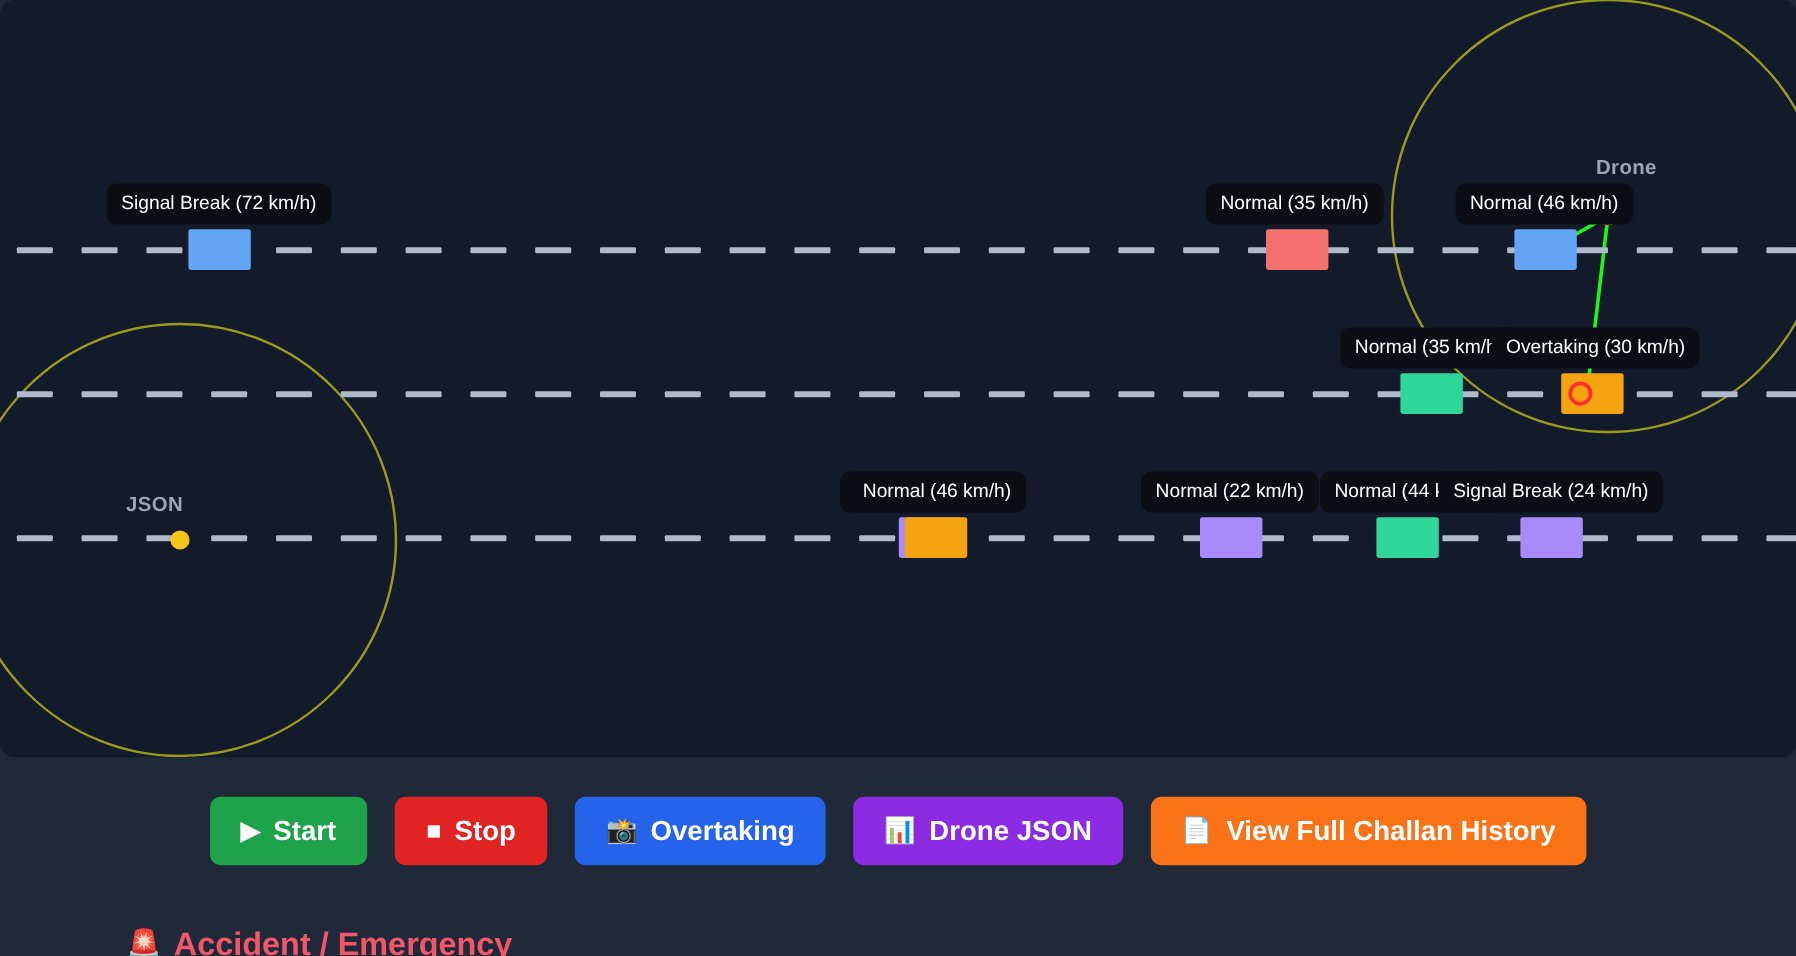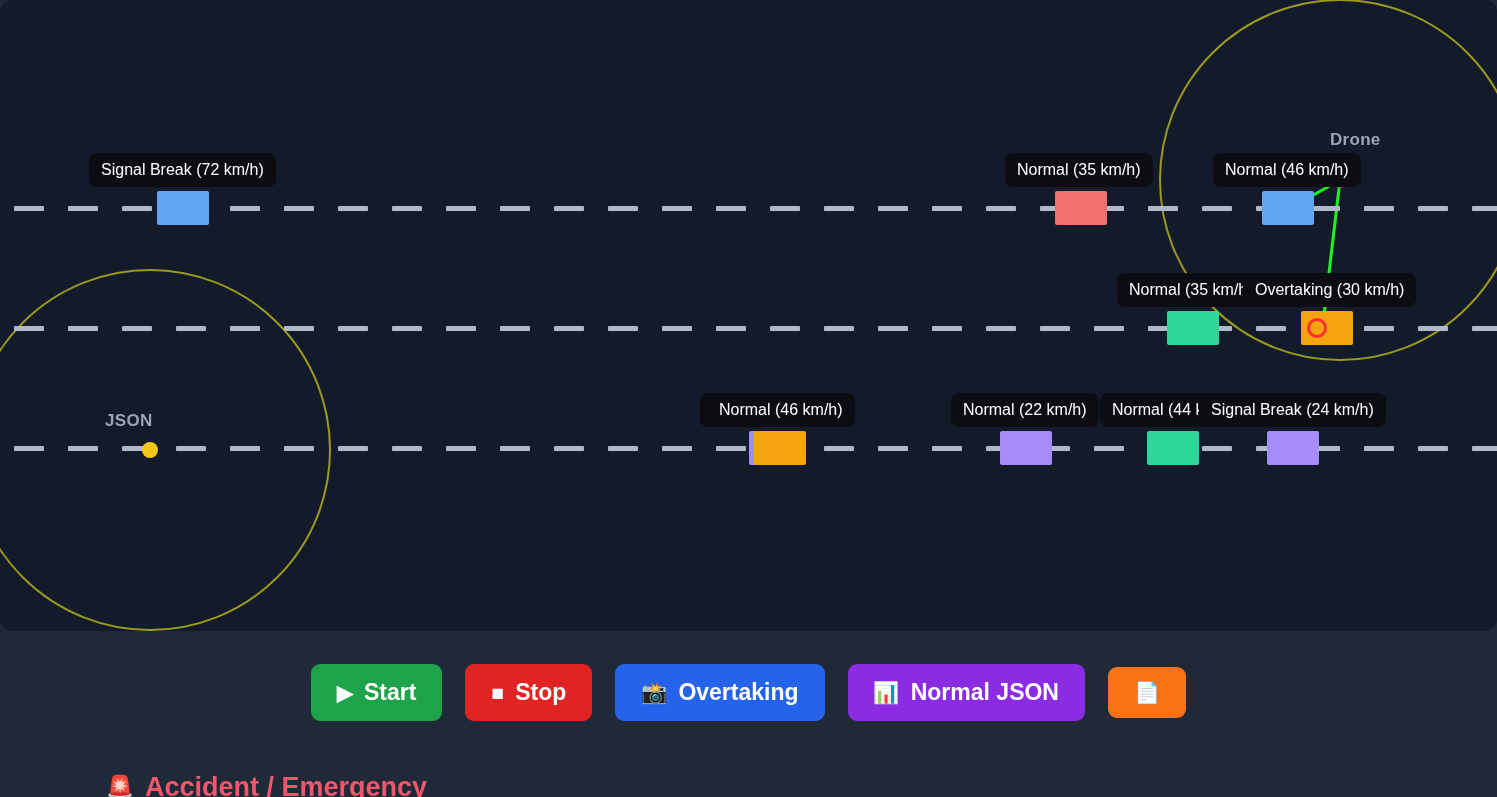--- a/index.html
+++ b/index.html
@@ -213,24 +213,25 @@
       <button class="btn" style="background: rgb(224, 36, 36);">
         <span class="gl">■</span>
         <span>Stop</span>
       </button>
       <button class="btn" style="background: rgb(37, 99, 235);">
         <span class="gl">📸</span>
         <span>Overtaking</span>
       </button>
       <button class="btn" style="background: rgb(139, 43, 226);">
         <span class="gl">📊</span>
-        <span>Normal JSON</span>
+        <span>Drone JSON</span>
       </button>
       <button class="btn" style="background: rgb(249, 115, 22);">
         <span class="gl">📄</span>
+        <span>View Full Challan History</span>
       </button>
     </div>
 
   <div id="emergency">
     <span class="gl">🚨</span>
     <span>Accident / Emergency</span>
   </div>
 
 </div>
 

